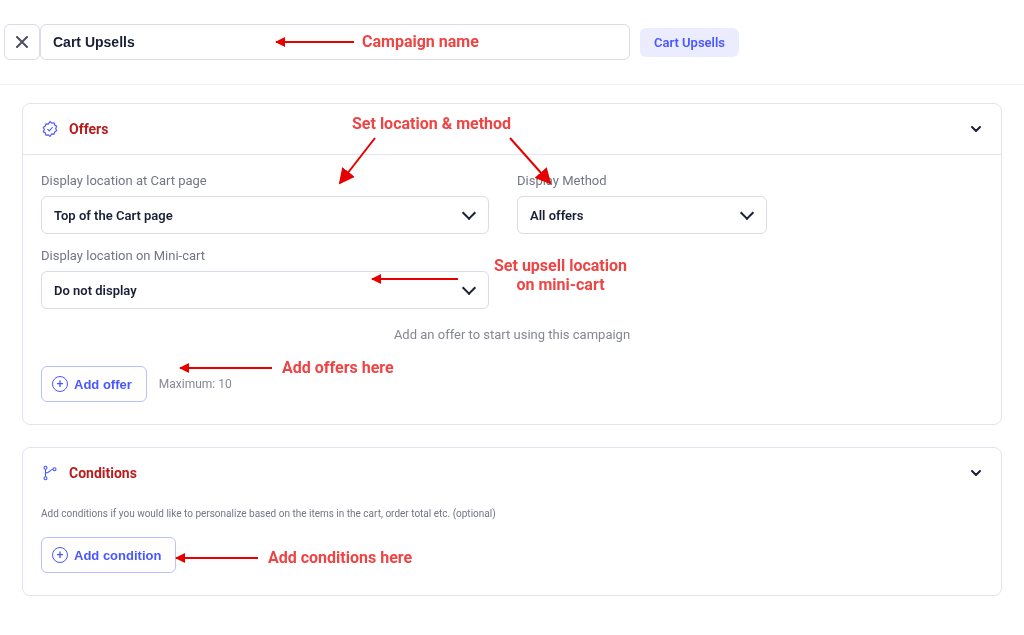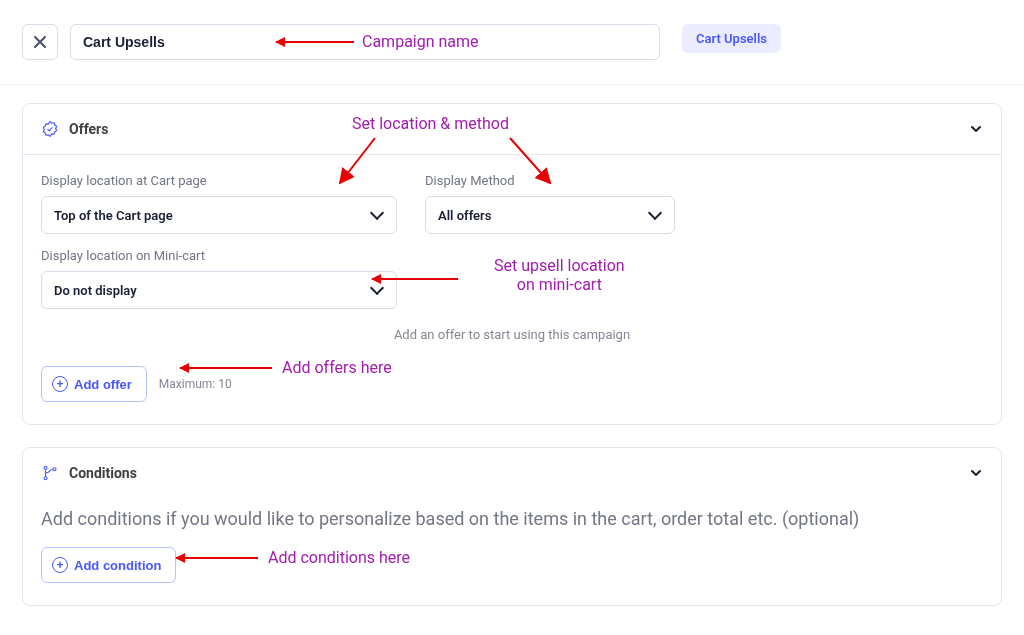--- a/index.html
+++ b/index.html
@@ -8,23 +8,22 @@
       background: #fff;
       color: #1a1f36;
       font-size: 14px;
       width: 1024px;
       height: 635px;
       position: relative;
     }
 
     .topbar {
       display: flex;
-      align-items: flex-start;
-      gap: 12px;
-      padding: 24px 22px 24px;
+      align-items: center;
+      padding: 24px 4px 24px;
       border-bottom: 1px solid #f0f1f5;
     }
     .close-btn {
       width: 36px;
       height: 36px;
       border: 1px solid #d9dbe7;
       border-radius: 6px;
       background: #fff;
       display: flex;
       align-items: center;
@@ -63,21 +62,21 @@
       display: flex;
       align-items: center;
       padding: 16px 18px;
       border-bottom: 1px solid #e3e4ee;
       gap: 10px;
     }
     .panel-header.no-border { border-bottom: none; }
     .panel-title {
       font-weight: 700;
       font-size: 14px;
-      color: #404040;
+      color: #b91c1c;
     }
     .panel-body {
       padding: 18px 18px 22px;
     }
 
     .form-row {
       display: flex;
       gap: 28px;
     }
     .form-group { display: flex; flex-direction: column; }
@@ -103,21 +102,21 @@
       content: "";
       position: absolute;
       right: 14px;
       top: 50%;
       width: 8px;
       height: 8px;
       border-right: 2px solid #1a1f36;
       border-bottom: 2px solid #1a1f36;
       transform: translateY(-70%) rotate(45deg);
     }
-    .w380 { width: 356px; text-align: right; }
+    .w380 { width: 448px; text-align: right; }
     .w240 { width: 250px; }
 
     .hint-center {
       font-size: 13px;
       color: #858894;
       text-align: center;
       padding: 18px 0 8px;
     }
     .add-row {
       display: flex;
@@ -136,36 +135,36 @@
       display: inline-flex;
       align-items: center;
       padding: 0 14px 0 10px;
       gap: 6px;
     }
     .max-note {
       font-size: 12px;
       color: #858894;
     }
     .conditions-text {
-      font-size: 18px;
+      font-size: 10px;
       color: #727686;
       margin-bottom: 18px;
     }
 
     .chevron {
       margin-left: auto;
     }
     .chevron svg { display:block; }
 
     
     .annot {
       position: absolute;
-      color: #a21caf;
+      color: #ef4444;
       font-size: 16px;
-      font-weight: 400;
+      font-weight: 700;
       pointer-events: none;
     }
     .arrow-line {
       position: absolute;
       background: #e60000;
       height: 2px;
       pointer-events: none;
     }
     .arrow-line::before {
       content: "";

